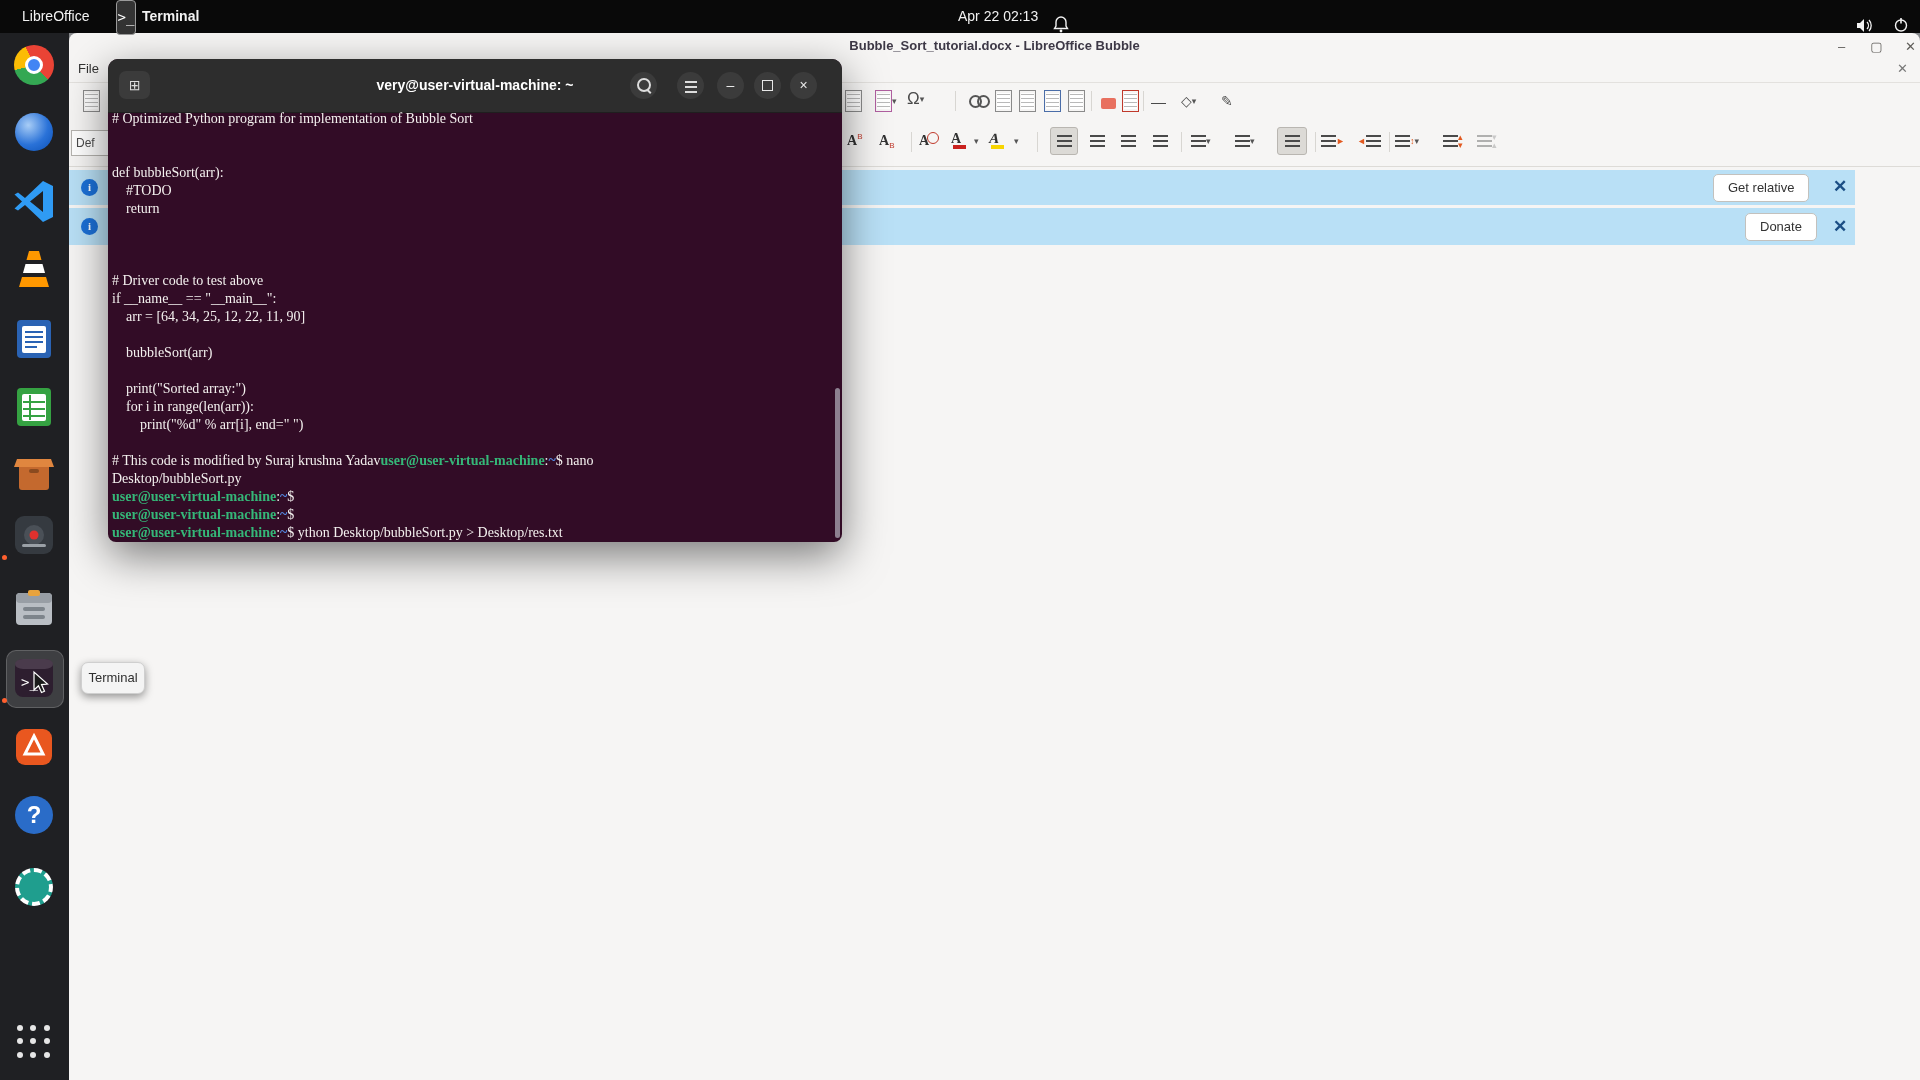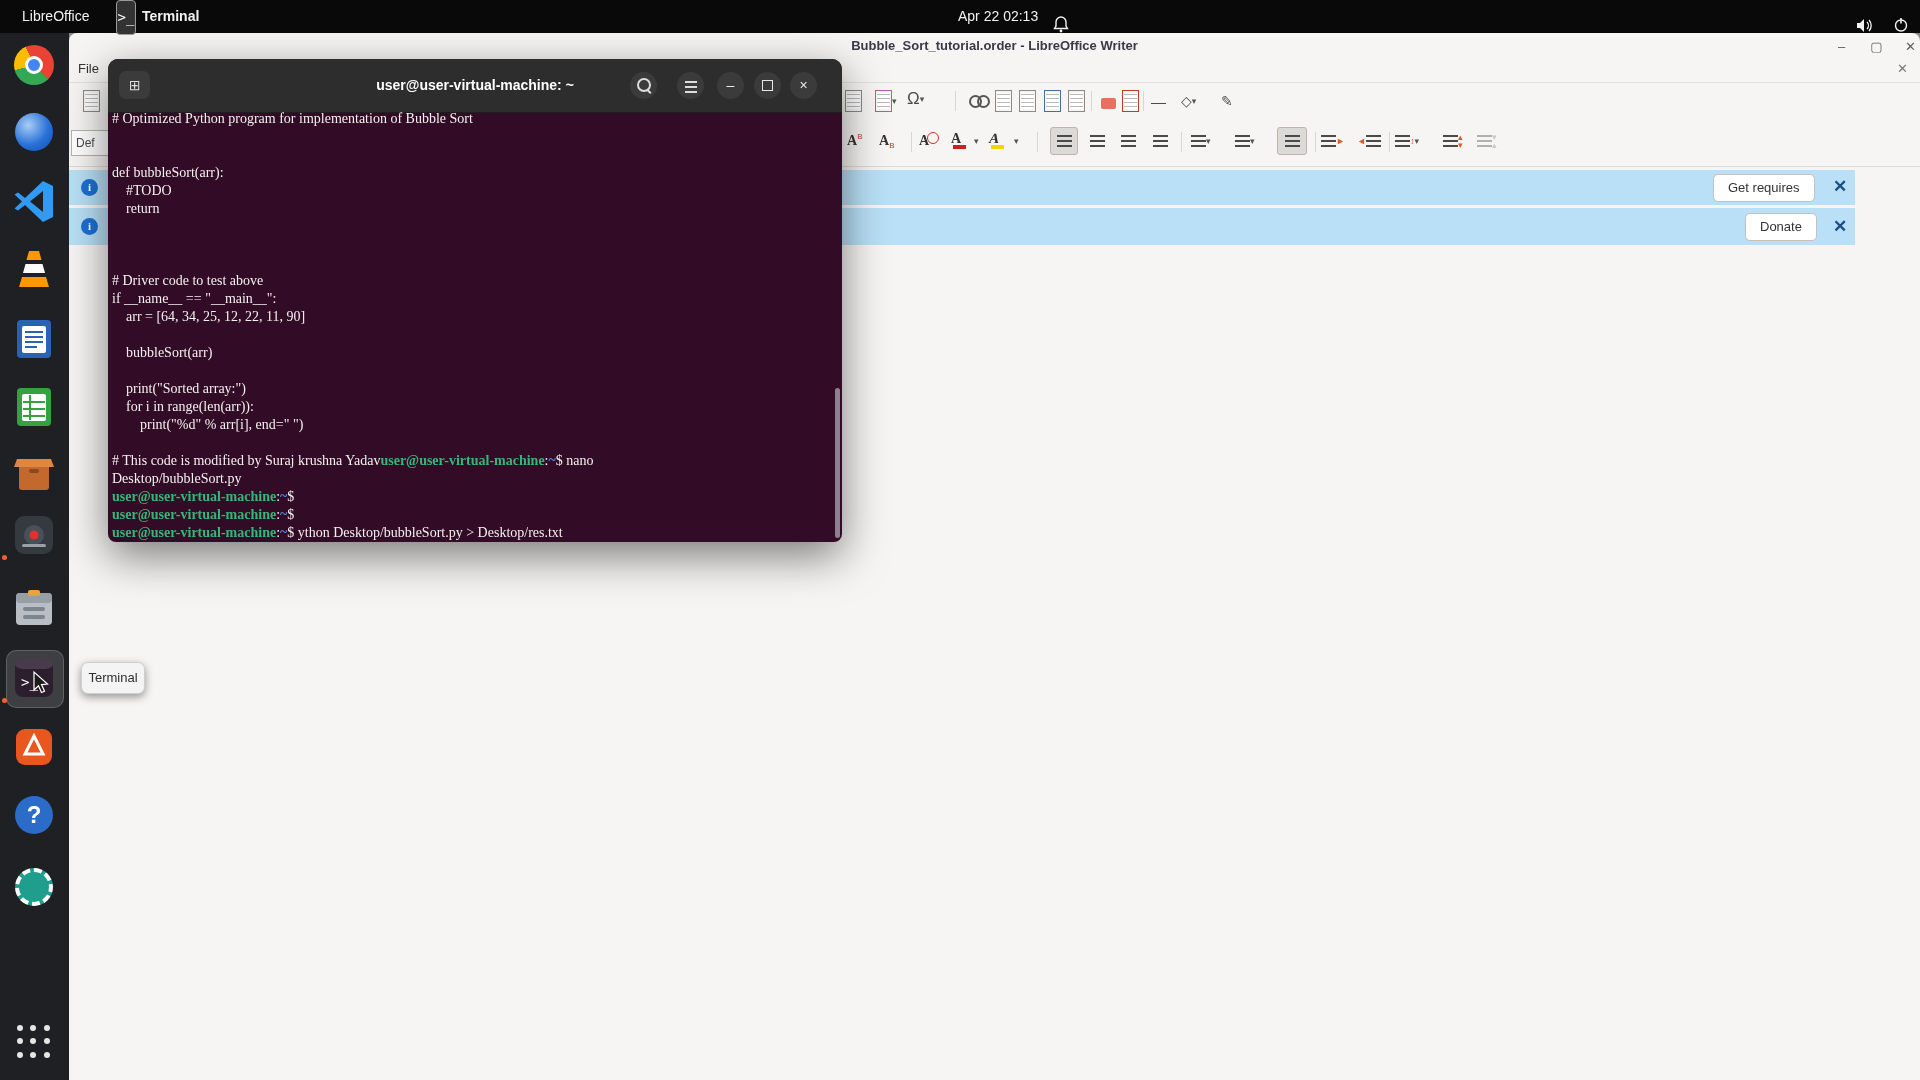--- a/index.html
+++ b/index.html
@@ -103,21 +103,21 @@
   #tooltip{left:81px;top:662px;width:62px;height:30px;background:#f4f4f4;border:1px solid #cfcfcf;border-radius:7px;
     text-align:center;line-height:30px;font-size:13px;color:#2e2e2e;z-index:50;box-shadow:0 3px 8px rgba(0,0,0,.4);}
   #cursor{z-index:60;left:30px;top:670px;}
 </style>
 </head>
 <body>
 
 <div id="screen">
 
   <div id="lo" class="abs">
-    <div id="lo-title" class="abs">Bubble_Sort_tutorial.order - LibreOffice Writer</div>
+    <div id="lo-title" class="abs">Bubble_Sort_tutorial.docx - LibreOffice Bubble</div>
     <div class="winctl" style="left:1764px;">–</div>
     <div class="winctl" style="left:1799px;">▢</div>
     <div class="winctl" style="left:1833px;">✕</div>
 
     <div id="lo-menubar" class="abs">
       <span class="abs" style="left:9px;top:3px;">File</span>
       <span class="abs" style="left:1828px;top:3px;color:#777;">✕</span>
     </div>
 
     <div id="lo-toolbar1" class="abs">
@@ -241,21 +241,21 @@
           <span class="ra">▴<br>▾</span>
         </div>
       <div class="tbi" style="left:1408px;top:10px;opacity:.4;">
           <span class="alines"></span>
           <span class="ra" style="color:#888;">▾<br>▴</span>
         </div>
     </div>
 
     <div class="notif abs" style="top:137px;height:35px;">
       <span class="info-i" style="left:12px;top:9px;">i</span>
-      <div class="nbtn" style="left:1644px;">Get requires</div>
+      <div class="nbtn" style="left:1644px;">Get relative</div>
       <span class="nx" style="left:1764px;">✕</span>
     </div>
     <div class="notif abs" style="top:175px;height:37px;">
       <span class="info-i" style="left:12px;top:10px;">i</span>
       <div class="nbtn" style="left:1676px;top:5px;">Donate</div>
       <span class="nx" style="left:1764px;top:8px;">✕</span>
     </div>
   </div>
 
   <div id="ruler" class="abs">
@@ -524,21 +524,21 @@
           <span></span>
           <span></span>
           <span></span>
         </div>
       </div>
   </div>
 
   <div id="term" class="abs">
     <div id="term-head">
       <div id="newtab">⊞</div>
-      <div id="term-title">user@user-virtual-machine: ~</div>
+      <div id="term-title">very@user-virtual-machine: ~</div>
       <div class="tbtn" style="left:522px;">
           <div class="mag"></div>
         </div>
       <div class="tbtn" style="left:569px;">
           <div style="padding-top:6px;">
             <div class="hbg"></div>
             <div class="hbg"></div>
             <div class="hbg"></div>
           </div>
         </div>

